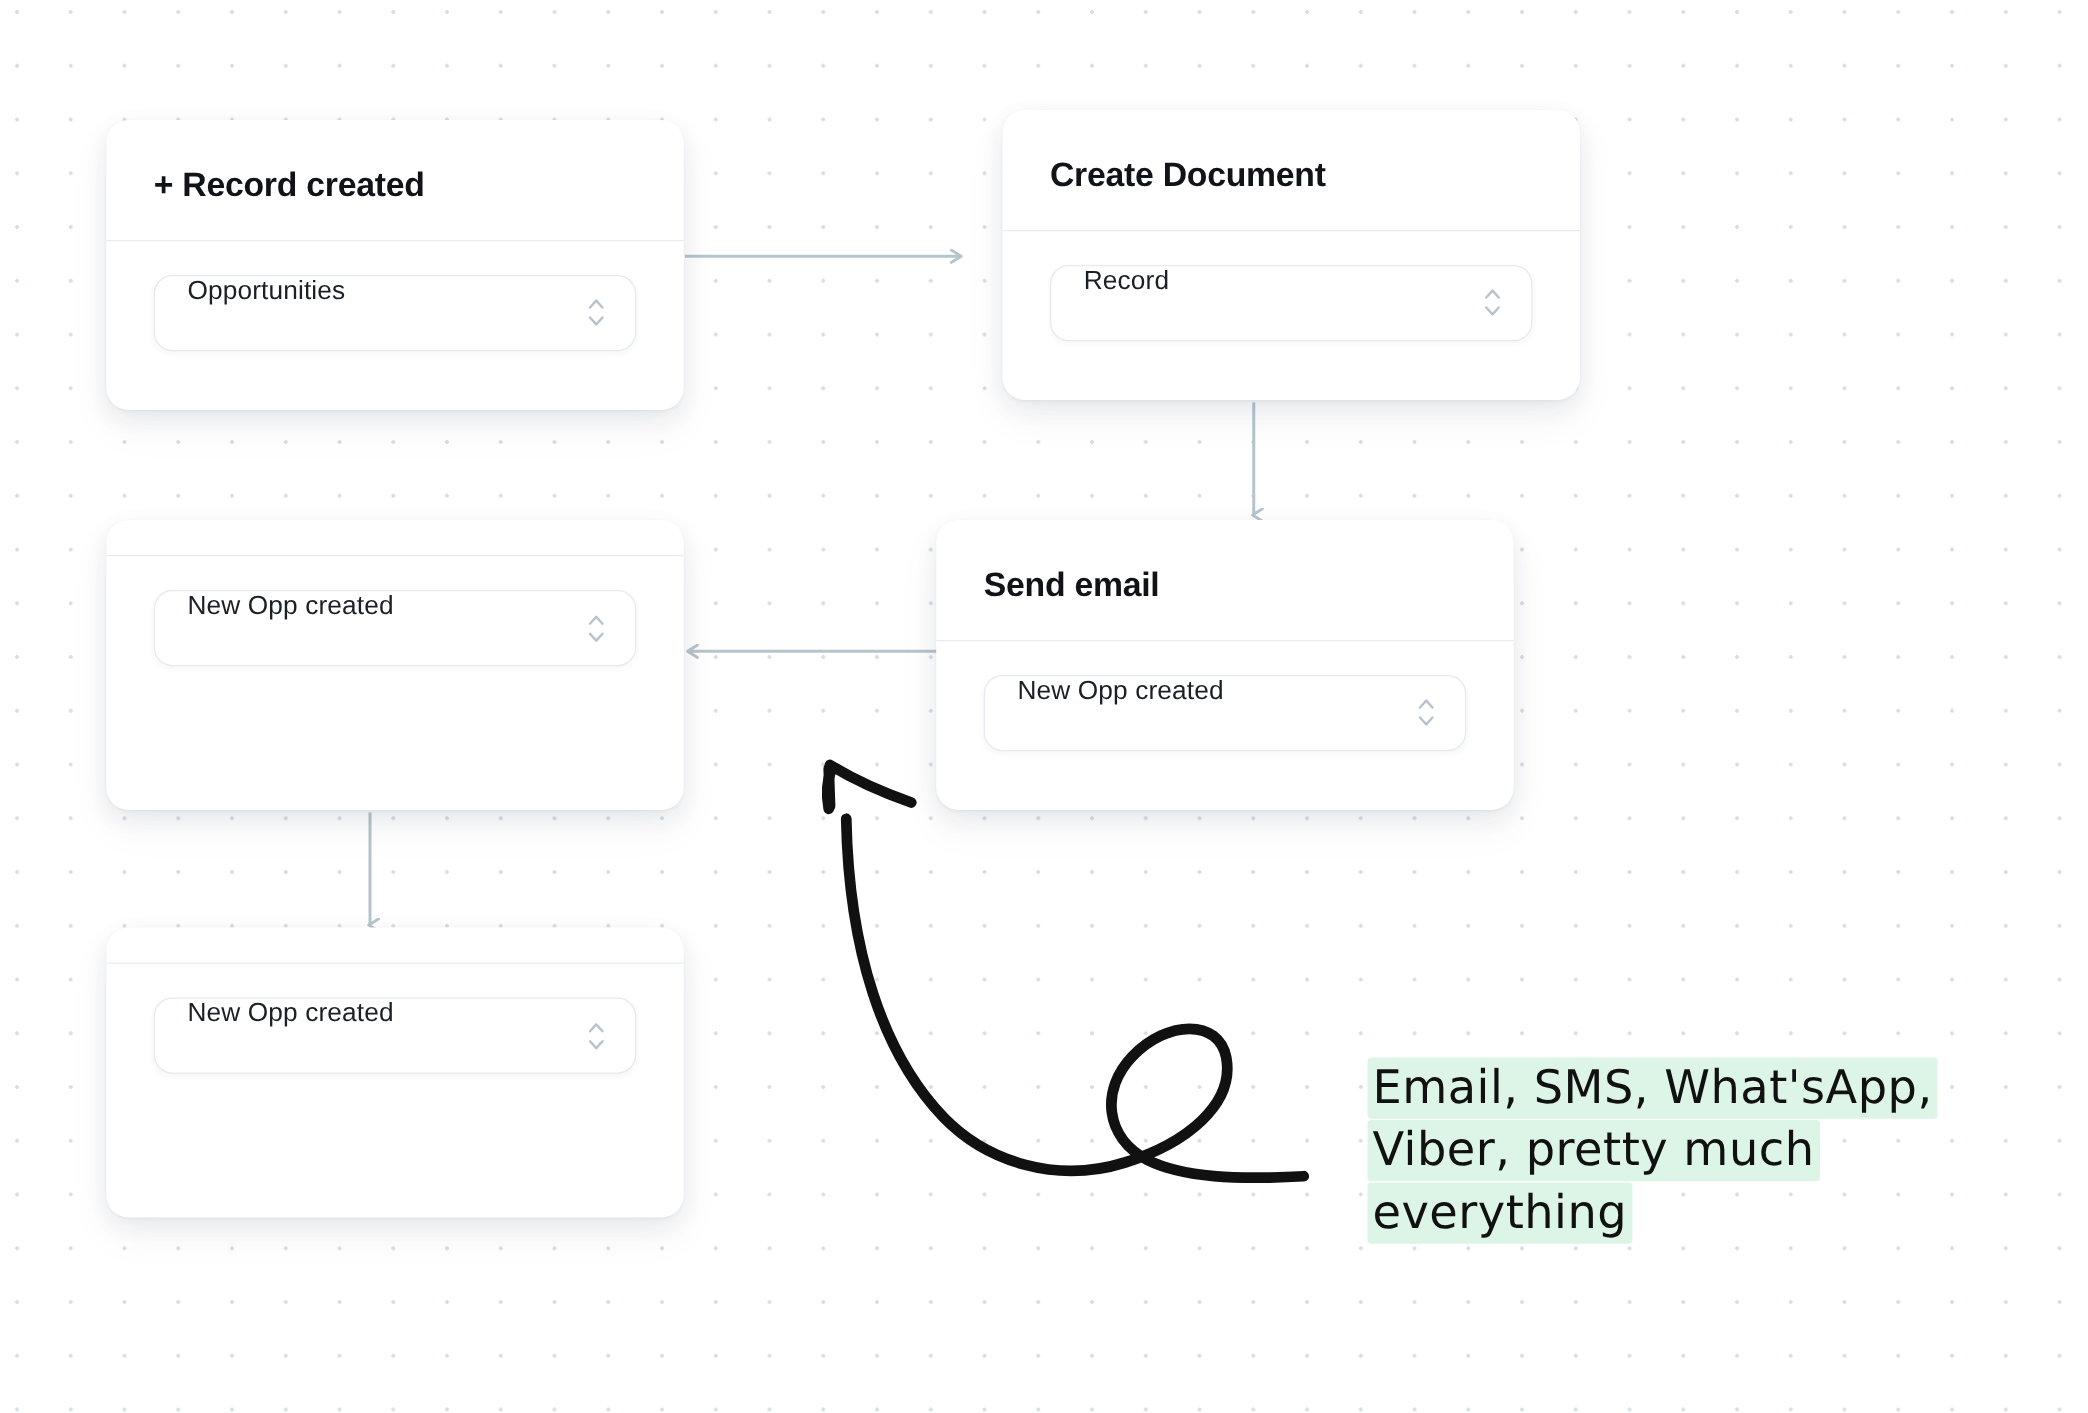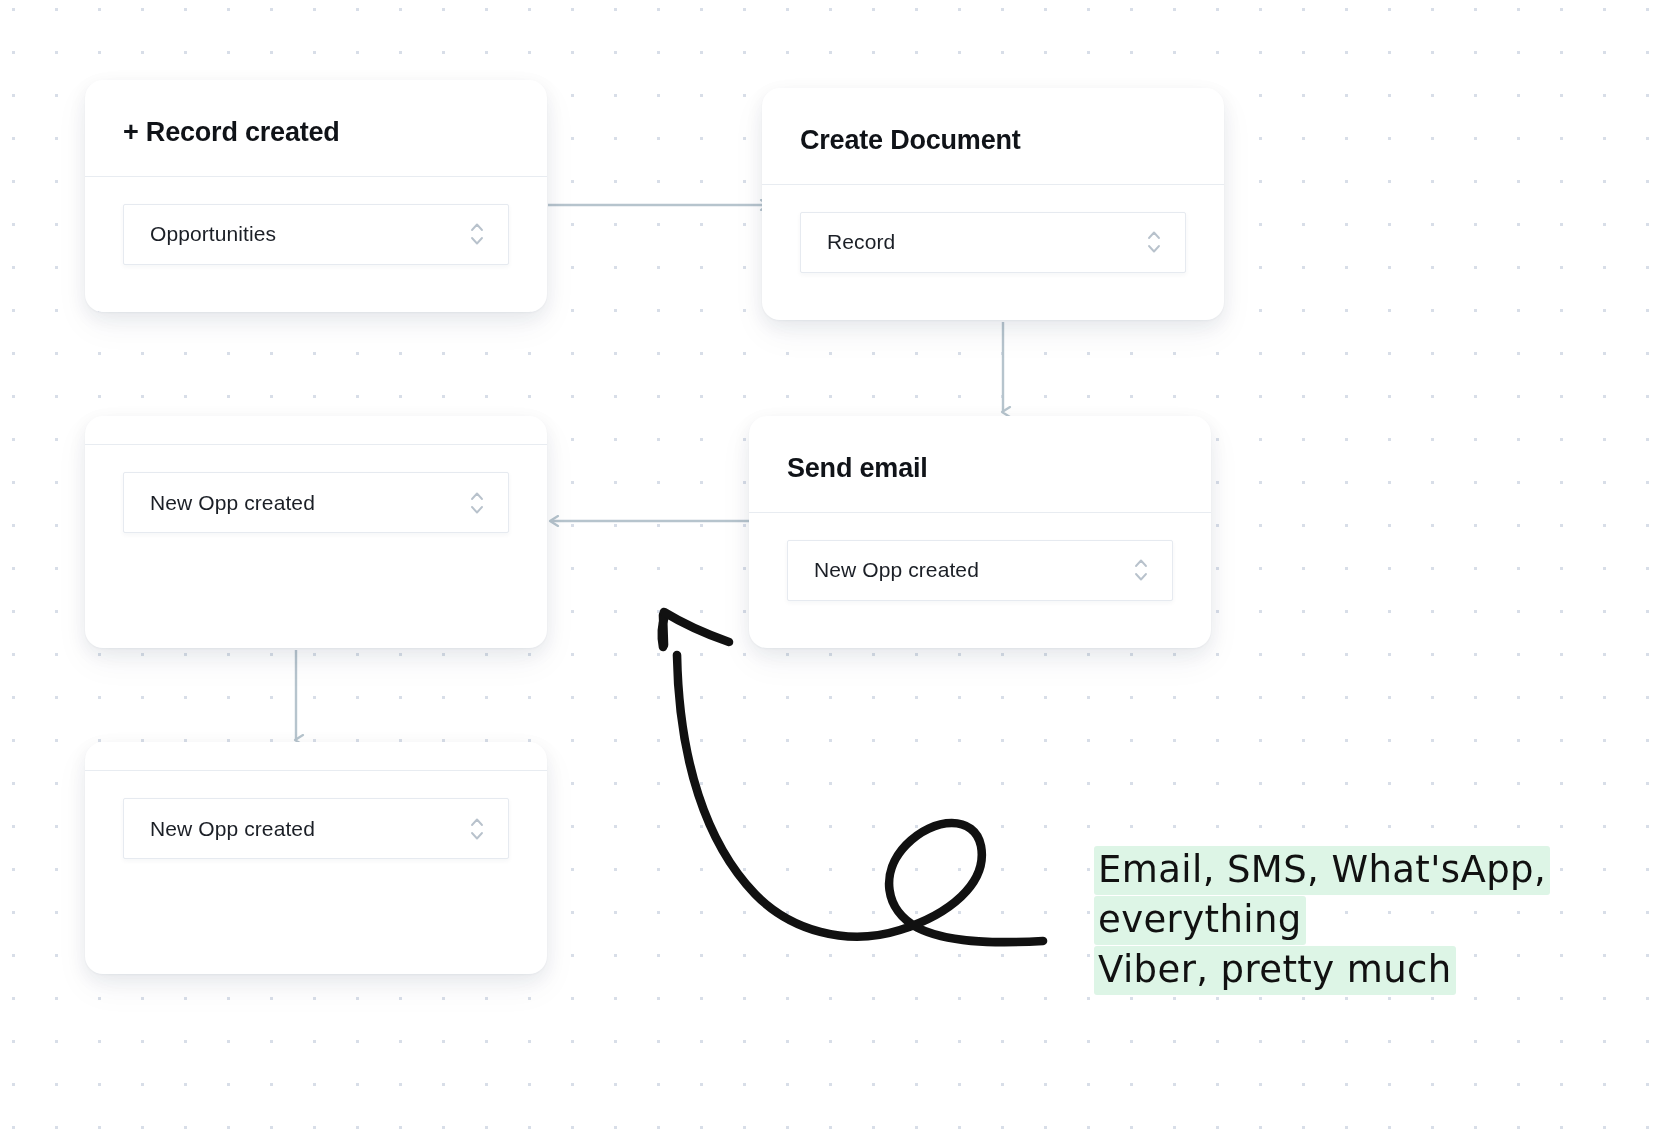--- a/index.html
+++ b/index.html
@@ -47,25 +47,25 @@
     background: #e8ecf1;
     margin: 28px 0 0 0;
   }
   .node-body {
     padding: 27px 38px 0 38px;
   }
   .select {
     position: relative;
     height: 61px;
     border: 1px solid #e6eaf0;
-    border-radius: 2px;
+    border-radius: 15px;
     background: #ffffff;
     box-shadow: 0 2px 5px rgba(24,39,75,0.045);
     display: flex;
-    align-items: center;
+    align-items: flex-start;
     box-sizing: border-box;
   }
   .select-value {
     font-size: 21px;
     color: #1b1f26;
     padding-left: 26px;
     letter-spacing: 0.1px;
     white-space: nowrap;
   }
   .stepper {
@@ -147,37 +147,37 @@
 
     <g>
       <line x1="775" y1="521" x2="551" y2="521" stroke="#b6c4cd" stroke-width="2.4" marker-end="url(#arrowL)"></line>
     </g>
 
     <g>
       <line x1="296" y1="650" x2="296" y2="740" stroke="#b6c4cd" stroke-width="2.4" marker-end="url(#arrowD)"></line>
     </g>
   </svg>
 
-  <div class="node" style="left:85px; top:80px; width:462px; height:232px;">
+  <div class="node" style="left:85px; top:96px; width:462px; height:232px;">
     <div class="node-title">+ Record created</div>
     <div class="node-divider"></div>
     <div class="node-body">
       <div class="select">
         <span class="select-value">Opportunities</span>
         <span class="stepper">
           <svg width="18" height="34" viewBox="0 0 18 34" fill="none">
             <path d="M4 13 L9 7.5 L14 13" stroke="#b8c2cc" stroke-width="1.9" stroke-linecap="round" stroke-linejoin="round"></path>
             <path d="M4 21 L9 26.5 L14 21" stroke="#b8c2cc" stroke-width="1.9" stroke-linecap="round" stroke-linejoin="round"></path>
           </svg>
         </span>
       </div>
     </div>
   </div>
 
-  <div class="node" style="left:762px; top:88px; width:462px; height:232px;">
+  <div class="node" style="left:802px; top:88px; width:462px; height:232px;">
     <div class="node-title">Create Document</div>
     <div class="node-divider"></div>
     <div class="node-body">
       <div class="select">
         <span class="select-value">Record</span>
         <span class="stepper">
           <svg width="18" height="34" viewBox="0 0 18 34" fill="none">
             <path d="M4 13 L9 7.5 L14 13" stroke="#b8c2cc" stroke-width="1.9" stroke-linecap="round" stroke-linejoin="round"></path>
             <path d="M4 21 L9 26.5 L14 21" stroke="#b8c2cc" stroke-width="1.9" stroke-linecap="round" stroke-linejoin="round"></path>
           </svg>
@@ -243,17 +243,17 @@
              C 706 843, 679 760, 677 655" stroke="#111111" stroke-width="8.6" fill="none" stroke-linecap="round" stroke-linejoin="round"></path>
 
     <path d="M663 647 C 661 636, 661 626, 665 616" stroke="#111111" stroke-width="8.6" fill="none" stroke-linecap="round"></path>
     <path d="M664 645 L 663 615" stroke="#111111" stroke-width="8.6" fill="none" stroke-linecap="round"></path>
 
     <path d="M664 612 C 682 623, 706 634, 729 642" stroke="#111111" stroke-width="8.6" fill="none" stroke-linecap="round"></path>
   </svg>
 
   <div class="annotation" style="left:1094px; top:845px;">
     <span class="ln"><span class="hl">Email, SMS, What'sApp,</span></span>
+    <span class="ln"><span class="hl">Viber, pretty much</span></span>
     <span class="ln"><span class="hl">everything</span></span>
-    <span class="ln"><span class="hl">Viber, pretty much</span></span>
   </div>
 
 </div>
 
 </body></html>

